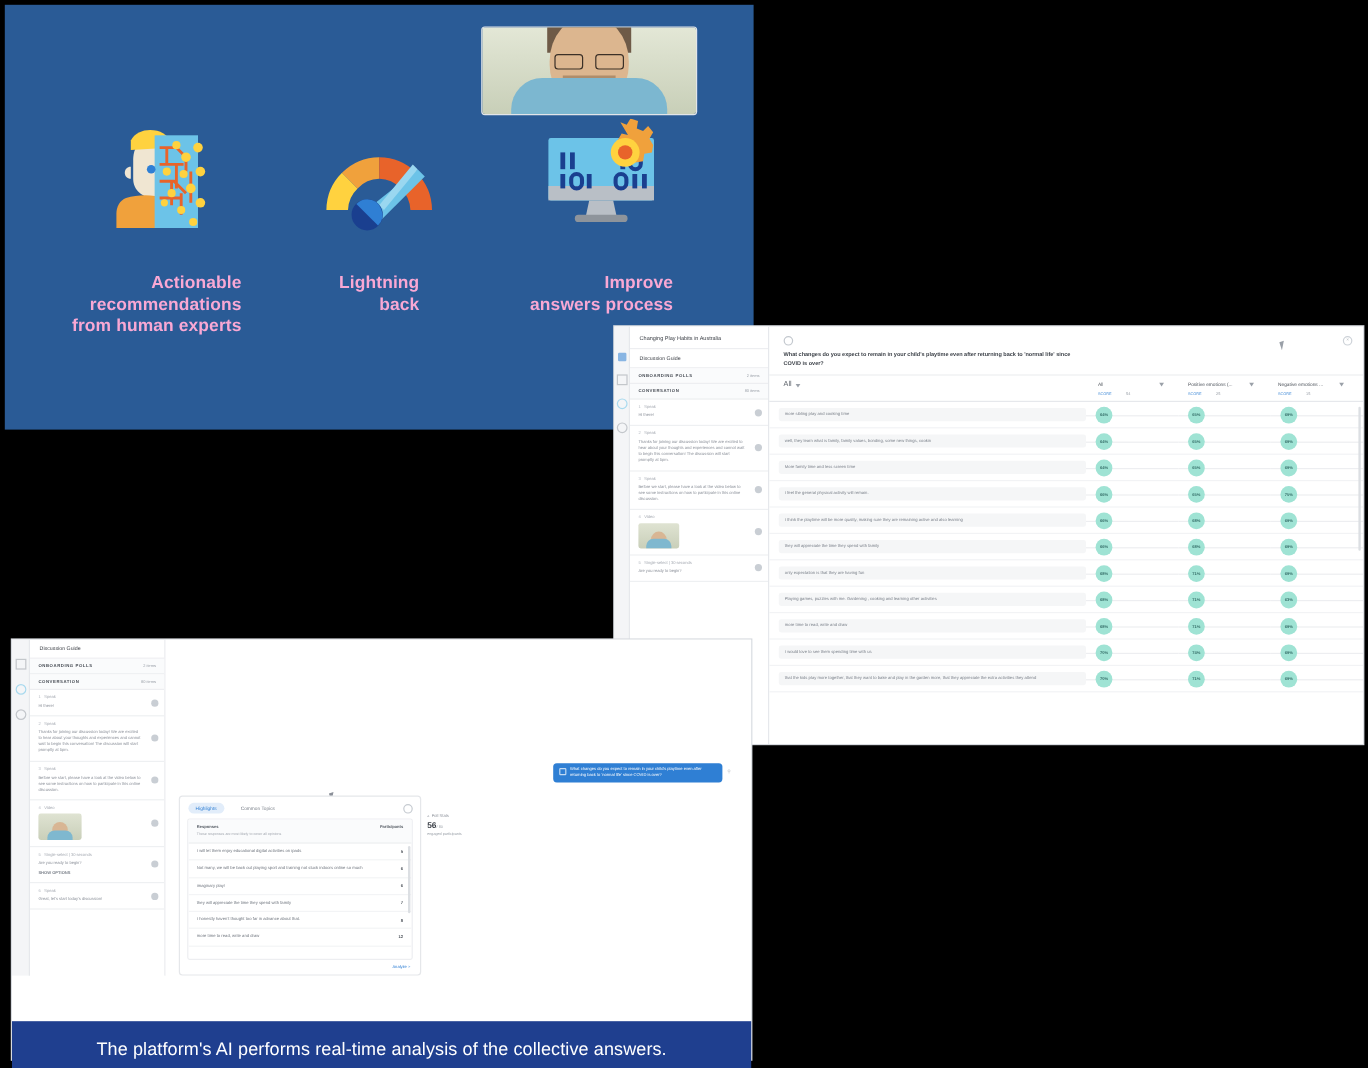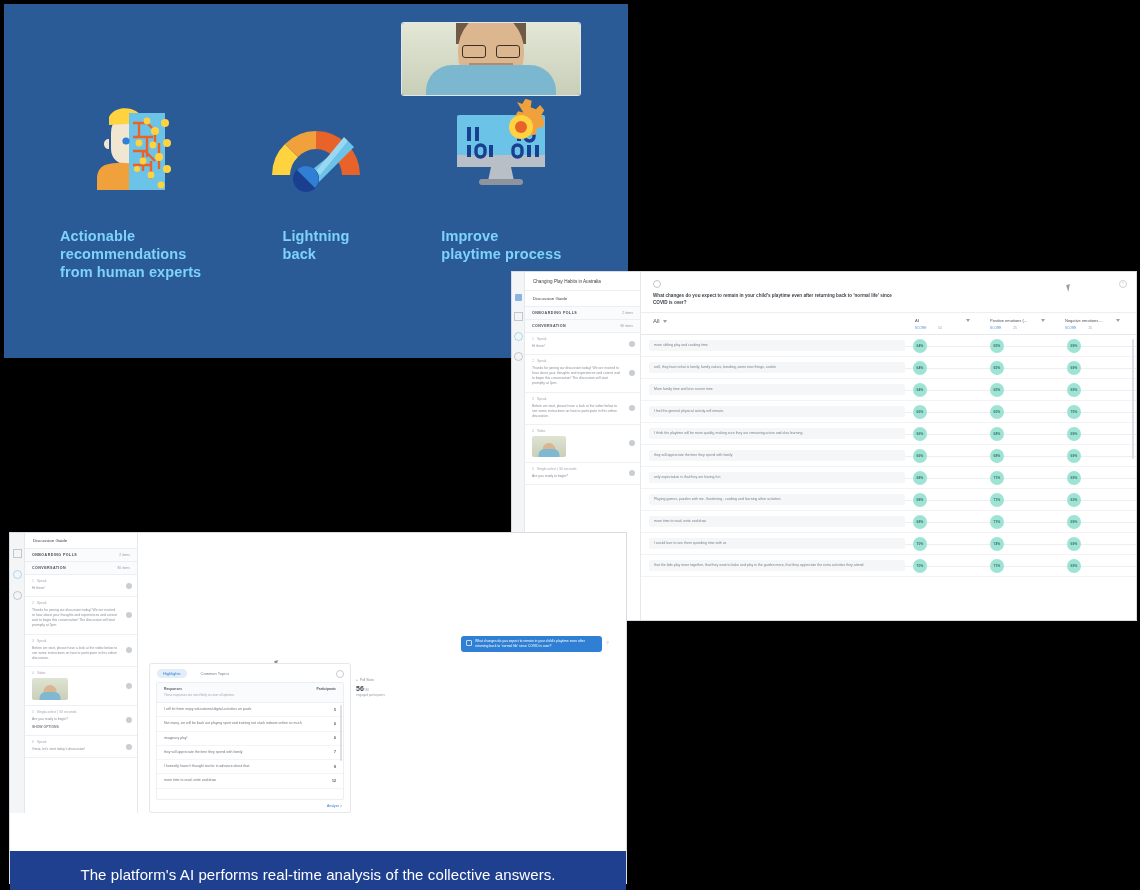--- a/index.html
+++ b/index.html
@@ -6,22 +6,22 @@
   body{width:1140px;height:890px;position:relative;overflow:hidden;
        font-family:"Liberation Sans", sans-serif;}
 
   
   .slide{position:absolute;left:4px;top:4px;width:624px;height:354px;
          background:#2a5b96;overflow:hidden;}
   .slide-inner{display:flex;justify-content:space-around;align-items:flex-start;
                padding:95px 34px 0 34px;}
   .benefit{width:180px;display:flex;flex-direction:column;align-items:center;}
   .benefit-art{height:96px;display:flex;align-items:center;justify-content:center;}
-  .benefit-label{color:#7dd3fc;font-size:14.5px;font-weight:bold;line-height:1.25;
-                 text-align:left;margin-top:32px;letter-spacing:.1px;}
+  .benefit-label{color:#f9a8d4;font-size:14.5px;font-weight:bold;line-height:1.25;
+                 text-align:right;margin-top:32px;letter-spacing:.1px;}
 
   
   .win-analysis{position:absolute;left:512px;top:272px;width:624px;height:348px;
                 background:#fff;box-shadow:0 0 0 1px #d8dbe0;display:flex;
                 overflow:hidden;}
   .rail{width:12px;background:#f4f5f7;border-right:1px solid #e6e8ec;
         padding-top:22px;display:flex;flex-direction:column;align-items:center;gap:11px;}
   .rail-ico{width:7px;height:7px;opacity:.55;}
   .guide-col{width:115px;border-right:1px solid #e6e8ec;background:#fff;
              display:flex;flex-direction:column;overflow:hidden;}
@@ -229,21 +229,21 @@
               <rect x="84" y="46" width="4" height="12"></rect>
           </g>
           <g transform="translate(62,20)">
             <path d="M0-22 5-20l3-5 6 2-1 6 5 2 4-4 4 5-3 5 3 5-1 6-6 1-1 6-6 1-3-5-6 1-3-5 2-5-4-4 3-5 5 1z" fill="#f0a13c" transform="translate(4,6) scale(1.05)"></path>
             <circle cx="8" cy="8" r="12" fill="#ffd23f"></circle>
             <circle cx="8" cy="8" r="6" fill="#e8632a"></circle>
           </g>
         </svg>
       </div>
       <div class="benefit-label" style="white-space:pre-line">Improve
-playtime process</div>
+answers process</div>
     </div>
 
   </div>
 </div>
 
 <div class="win-analysis">
 
   <div class="rail">
     <div class="rail-ico" style="background:#2f7fd4;border-radius:1px;"></div>
     <div class="rail-ico" style="border:1px solid #9aa0a8;"></div>

